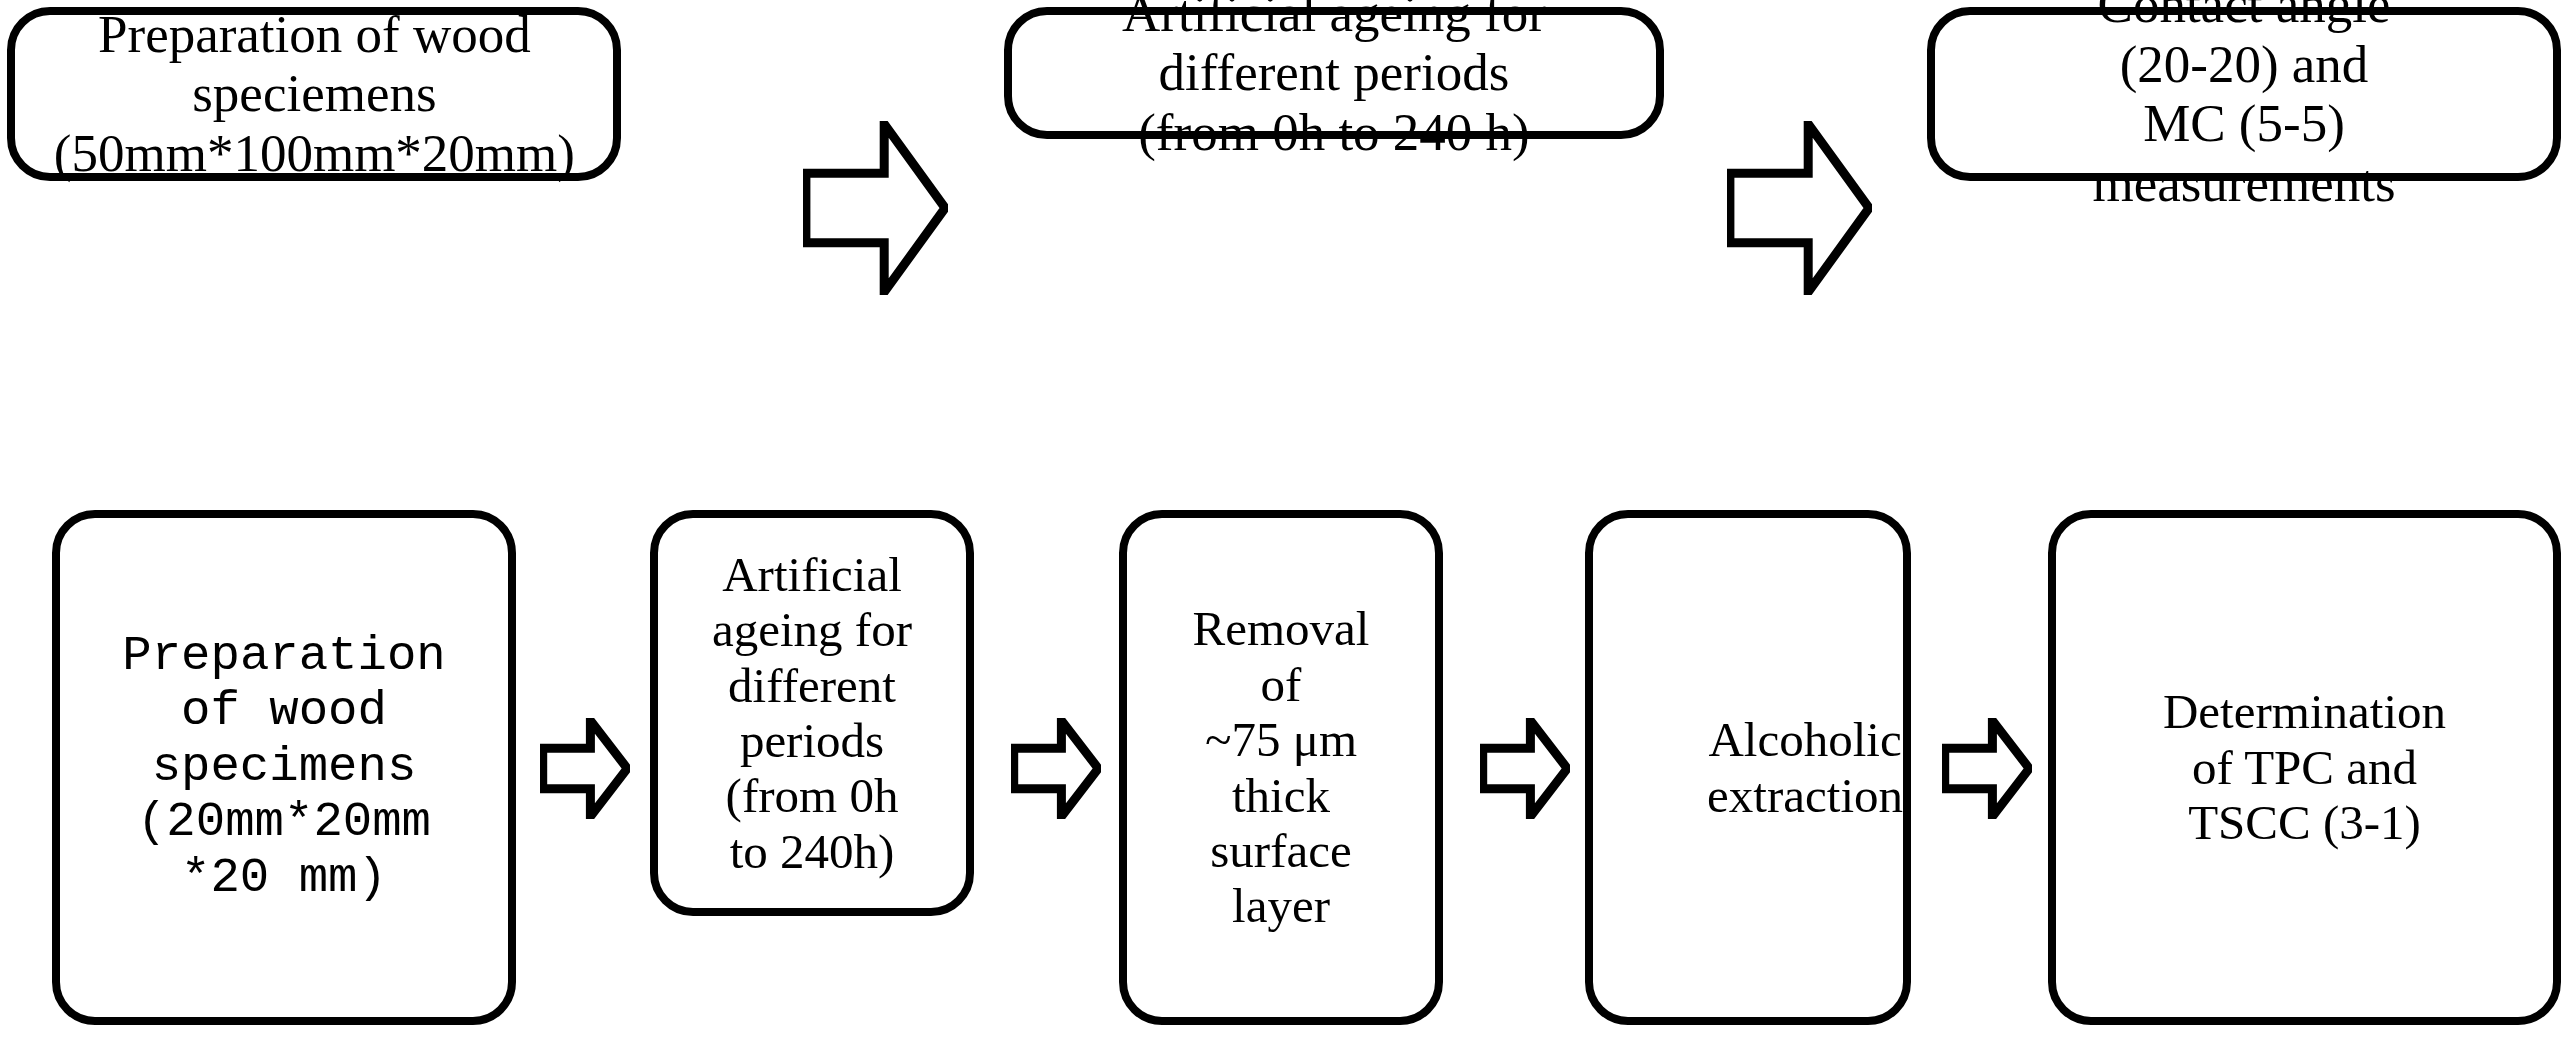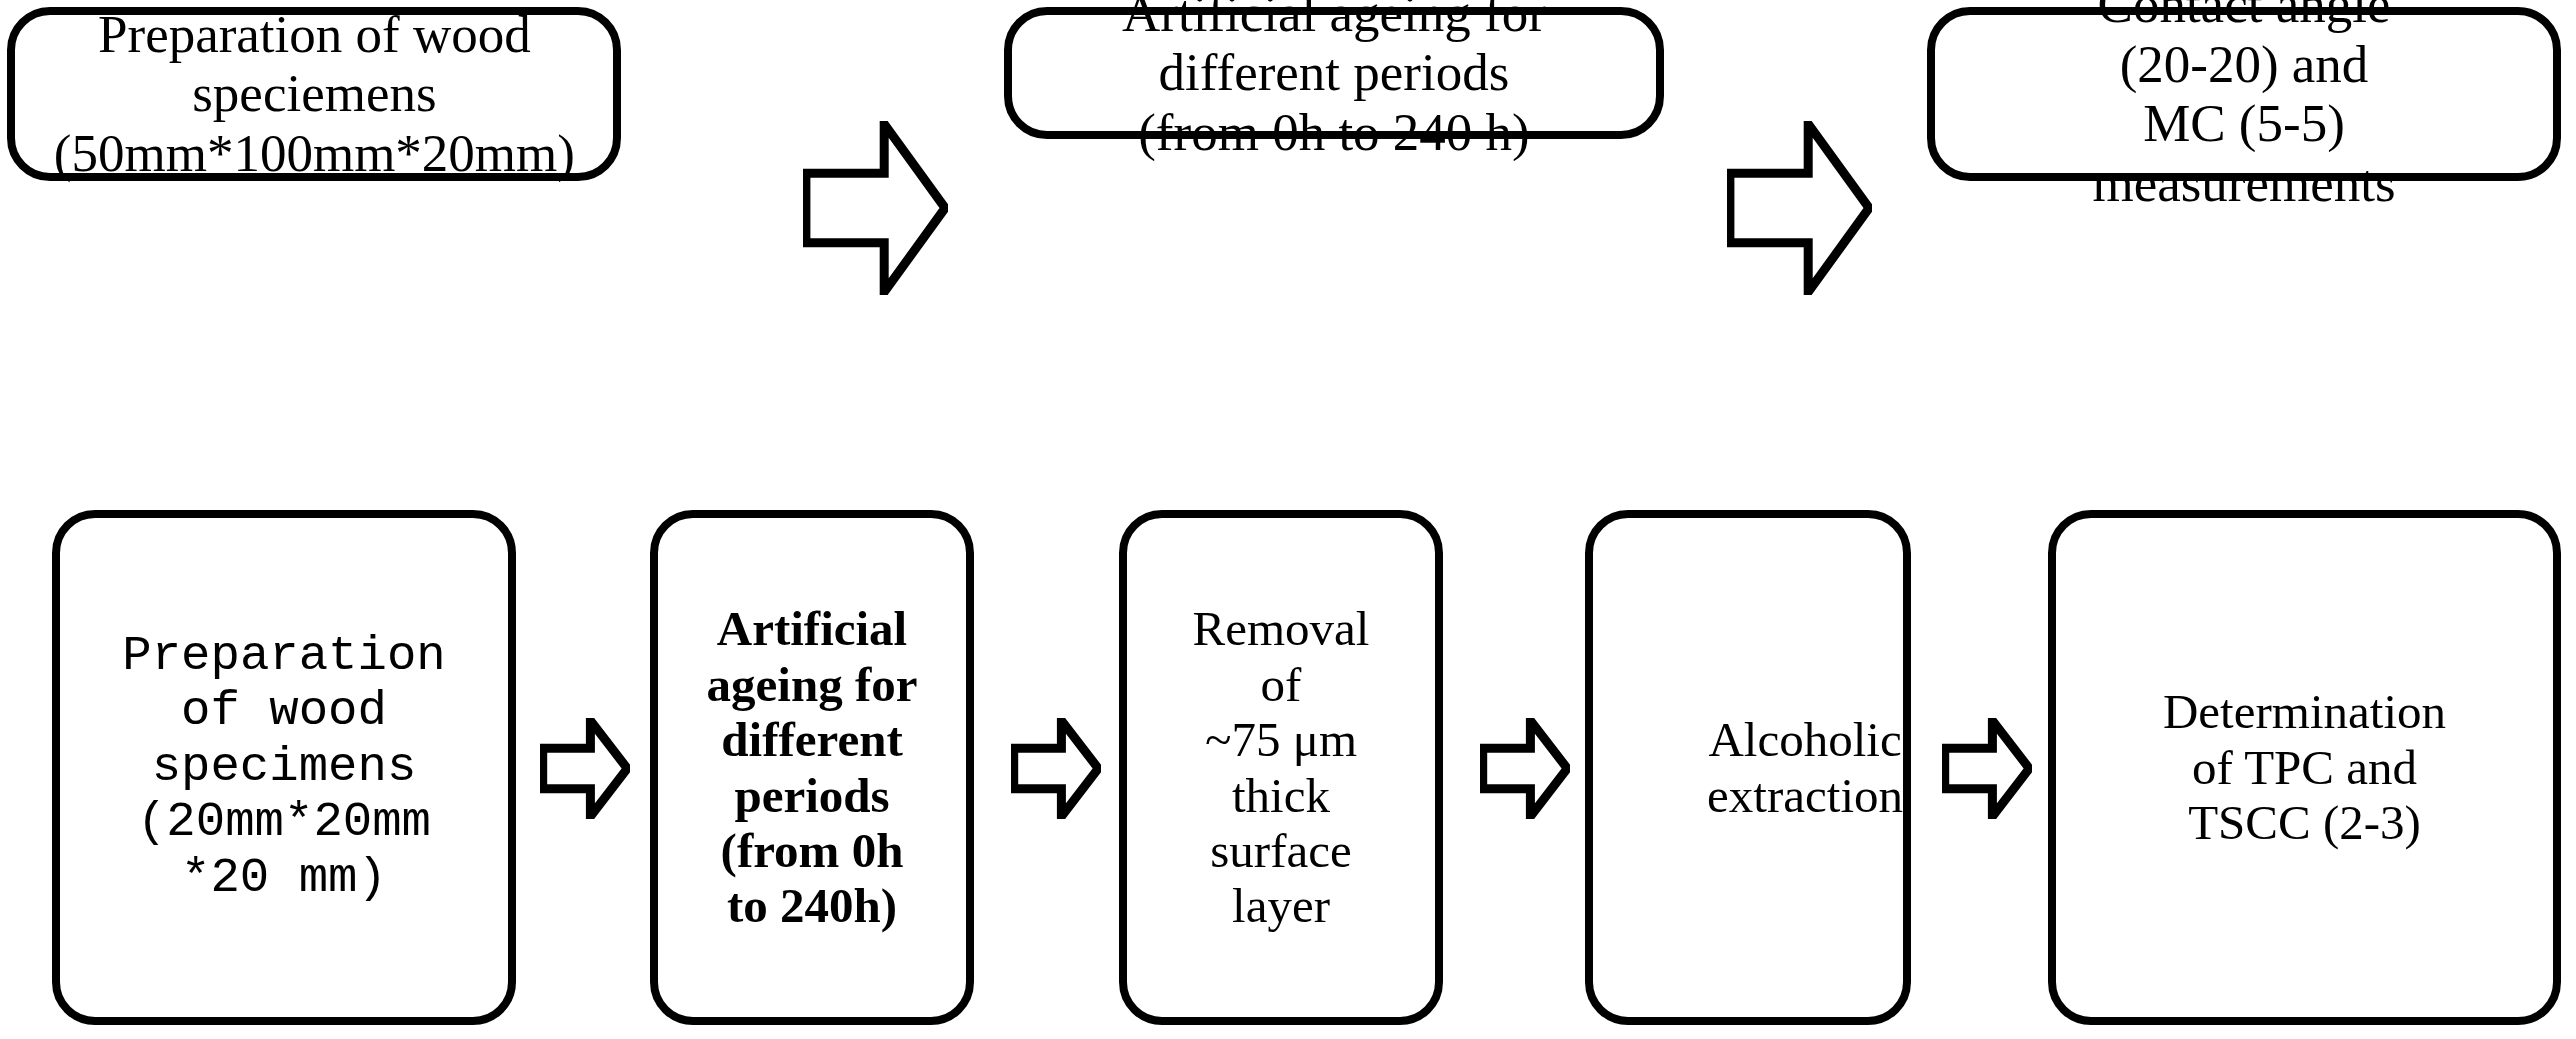--- a/index.html
+++ b/index.html
@@ -111,21 +111,21 @@
 (20mm*20mm
 *20 mm)</span>
     </div>
 
     <div class="arrow" style="left: 540px; top: 718px; width: 90px; height: 101px;">
       <svg viewBox="0 0 100 120" preserveAspectRatio="none">
         <polygon points="3,36 56,36 56,3 97,60 56,117 56,84 3,84"></polygon>
       </svg>
     </div>
 
-    <div class="node" style="left: 650px; top: 510px; width: 324px; height: 515px; font-weight: bold;">
+    <div class="node" style="left: 650px; top: 510px; width: 324px; height: 406px;">
       <span class="node-label">Artificial
 ageing for
 different
 periods
 (from 0h
 to 240h)</span>
     </div>
 
     <div class="arrow" style="left: 1011px; top: 718px; width: 90px; height: 101px;">
       <svg viewBox="0 0 100 120" preserveAspectRatio="none">
@@ -155,18 +155,18 @@
 
     <div class="arrow" style="left: 1942px; top: 718px; width: 90px; height: 101px;">
       <svg viewBox="0 0 100 120" preserveAspectRatio="none">
         <polygon points="3,36 56,36 56,3 97,60 56,117 56,84 3,84"></polygon>
       </svg>
     </div>
 
     <div class="node" style="left: 2048px; top: 510px; width: 513px; height: 515px;">
       <span class="node-label">Determination
 of TPC and
-TSCC (2-3)</span>
+TSCC (3-1)</span>
     </div>
   </div>
 
 </div>
 
 
 </body></html>

